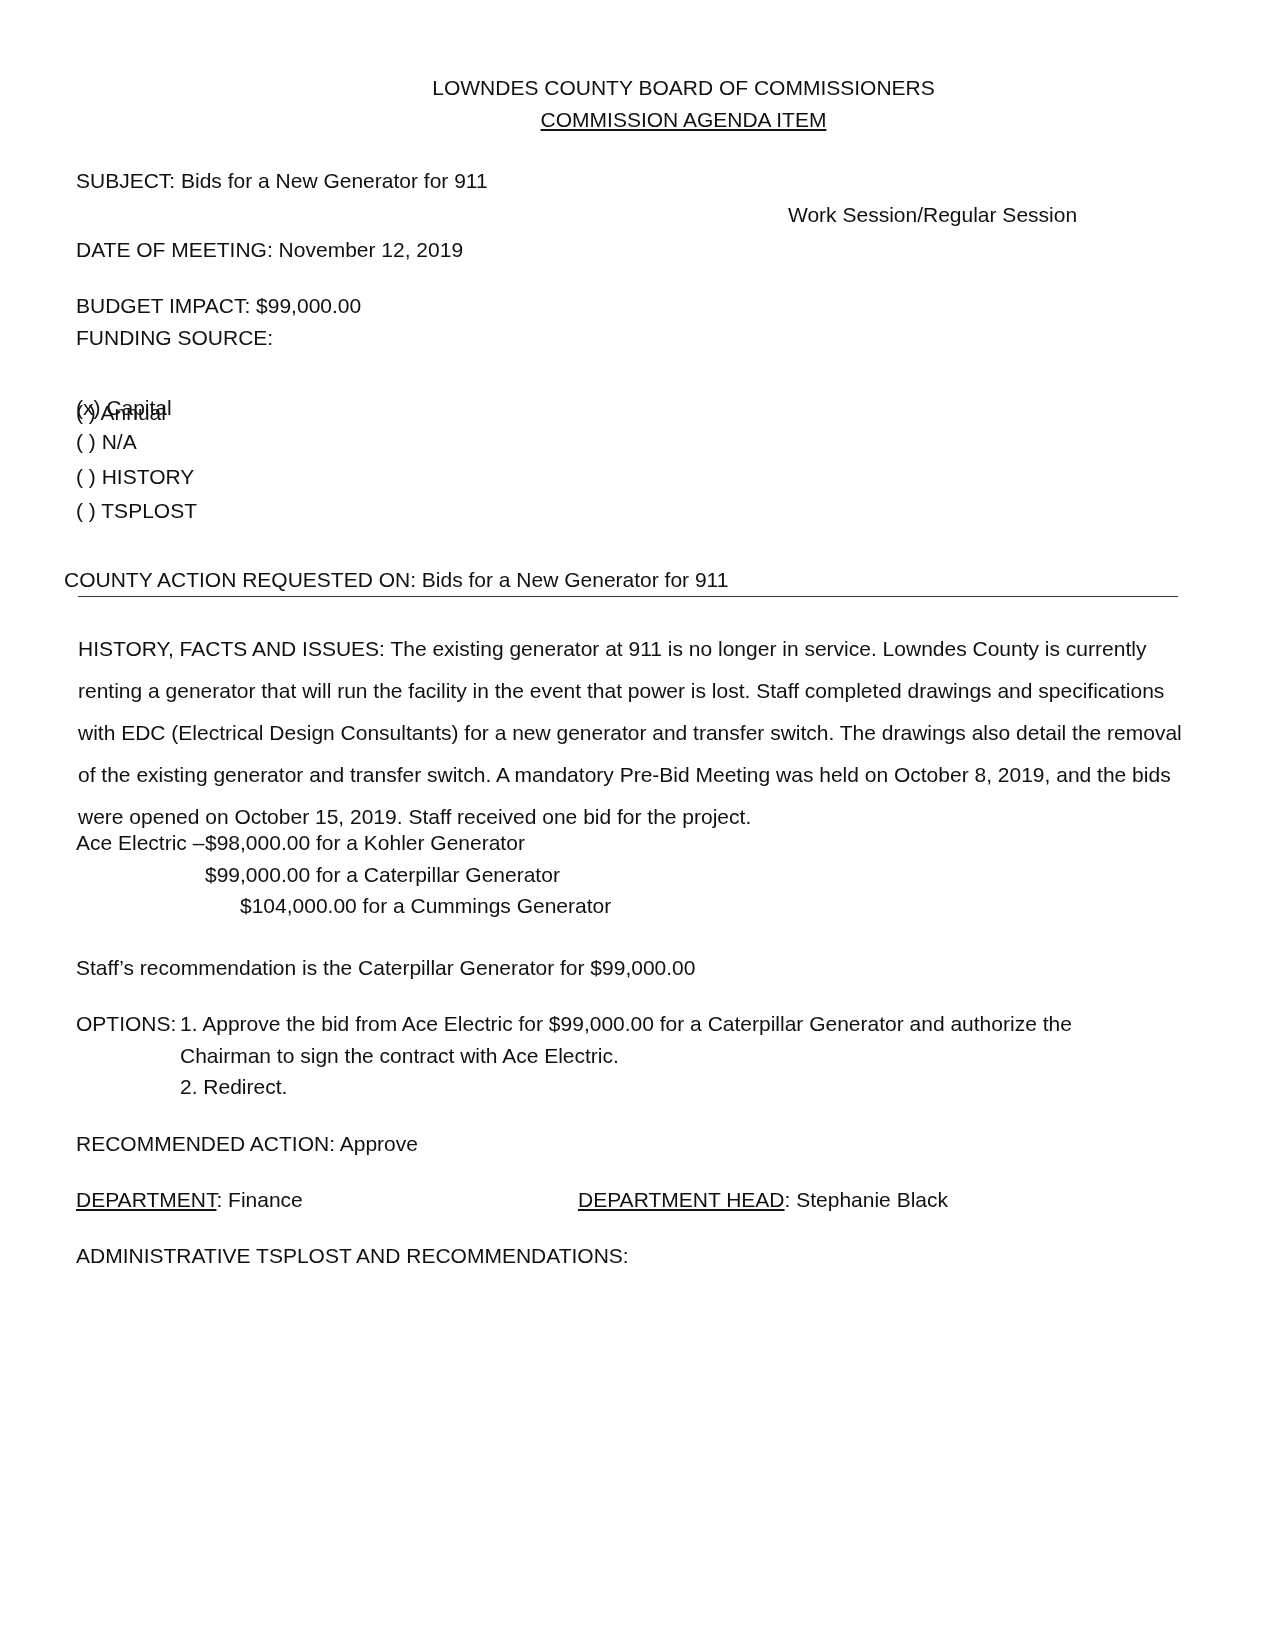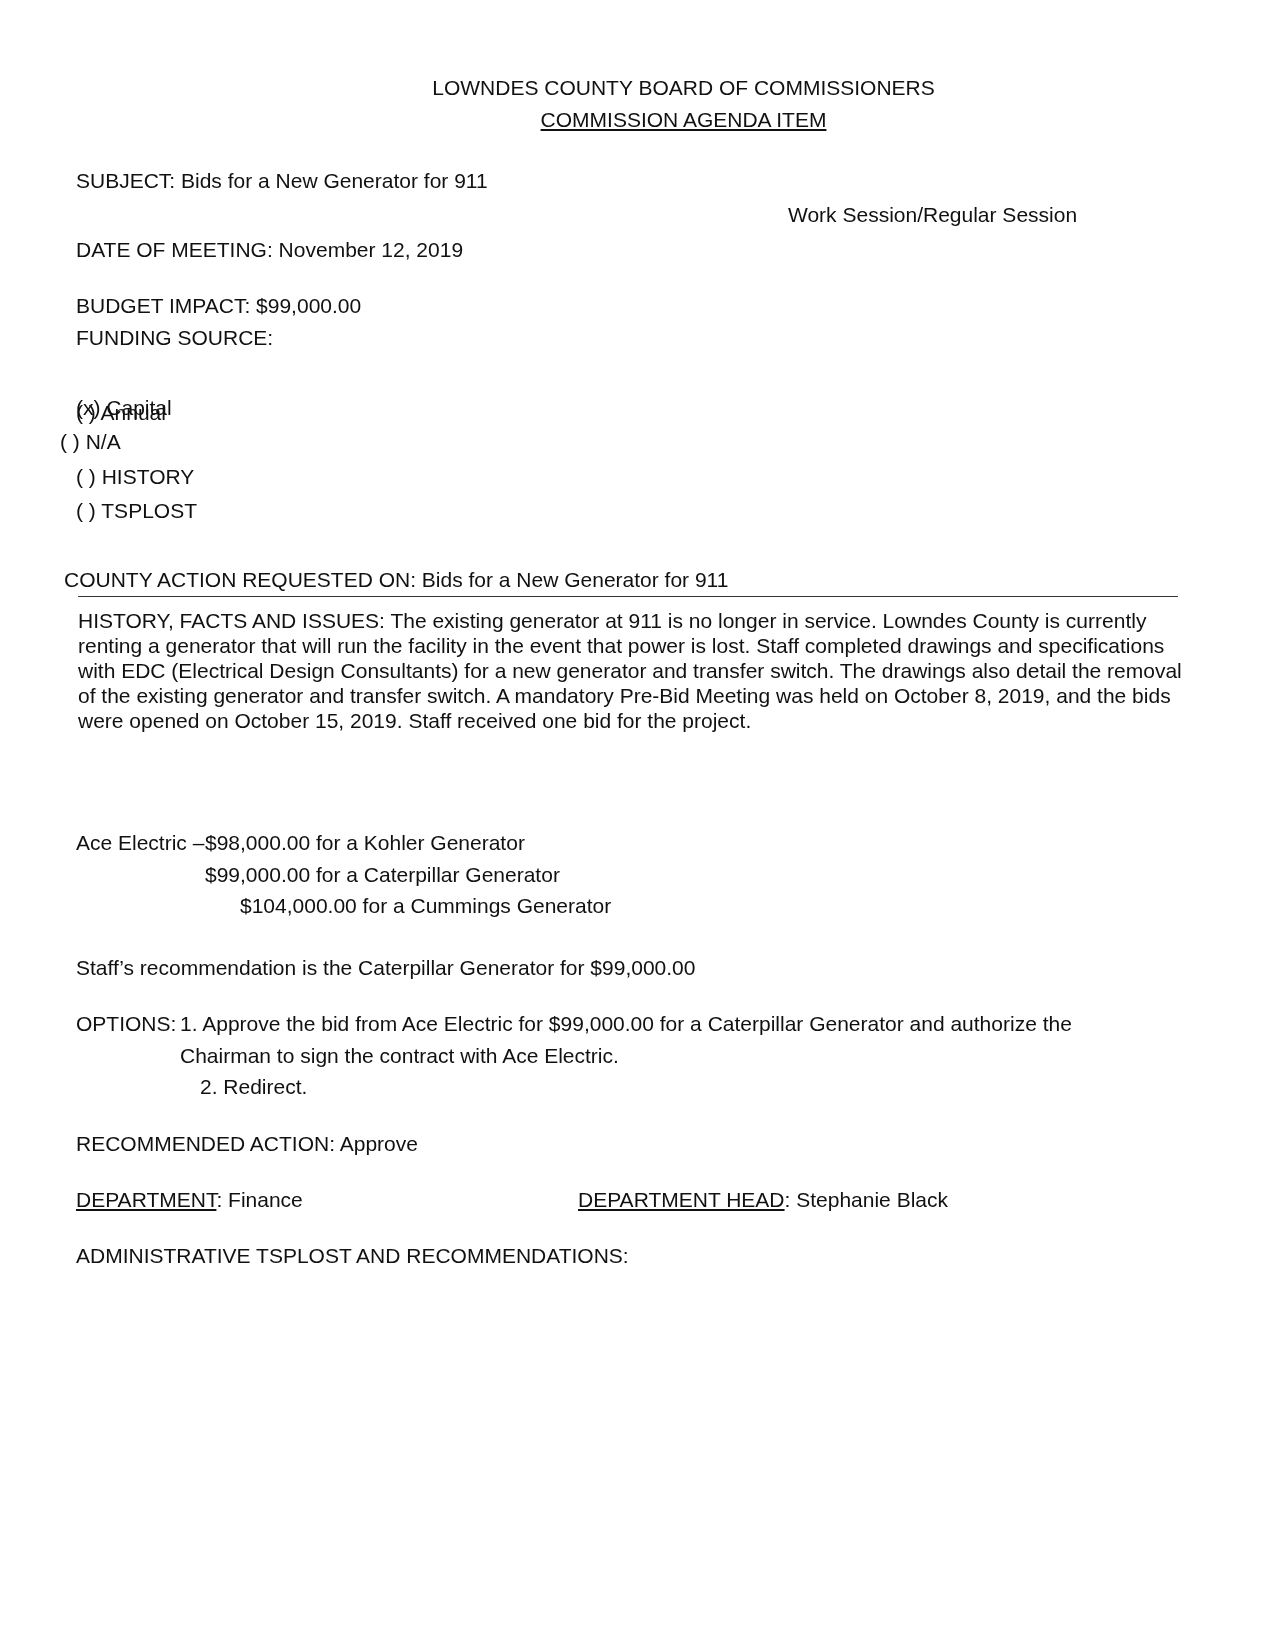--- a/index.html
+++ b/index.html
@@ -1,21 +1,21 @@
 <!DOCTYPE html>
 <html><head>
   <meta charset="utf-8">
   <style>
     html, body { margin: 0; padding: 0; background: #ffffff; }
     body { width: 1275px; height: 1651px; position: relative; overflow: hidden;
       font-family: "Liberation Sans", "DejaVu Sans", sans-serif; color: #111; }
     .abs { position: absolute; white-space: nowrap; font-size: 21px; line-height: 26px; }
     .center { left: 0; width: 1275px; text-align: center; padding-left: 46px; }
     .hr { position: absolute; left: 78px; width: 1100px; height: 0; border-top: 1.5px solid #333; }
-    .para { position: absolute; left: 78px; width: 1120px; font-size: 21px; line-height: 25px; white-space: normal; }
+    .para { position: absolute; left: 78px; width: 1120px; font-size: 21px; line-height: 42px; white-space: normal; margin-top: 20px; }
     .u { text-decoration: underline; }
   </style>
 </head>
 <body>
 
 <div>
 
   <div class="abs center" style="top:75px;">LOWNDES COUNTY BOARD OF COMMISSIONERS</div>
   <div class="abs center" style="top:107px;text-decoration:underline;">COMMISSION AGENDA ITEM</div>
 
@@ -27,21 +27,21 @@
   <div class="abs" style="left:76px; top:325px;">FUNDING SOURCE:</div>
 
   <div class="abs" style="left:76px; top:360px;margin-top:40px;">
     <span>(  )</span>
     <span>Annual</span>
   </div>
   <div class="abs" style="left:76px; top:395px;">
     <span>(x)</span>
     <span>Capital</span>
   </div>
-  <div class="abs" style="left:60px; top:429px;">
+  <div class="abs" style="left:76px; top:429px;">
     <span>(  )</span>
     <span>N/A</span>
   </div>
   <div class="abs" style="left:76px; top:464px;">
     <span>(  )</span>
     <span>HISTORY</span>
   </div>
   <div class="abs" style="left:76px; top:498px;">
     <span>(  )</span>
     <span>TSPLOST</span>
@@ -55,21 +55,21 @@
   <div class="abs" style="left:76px; top:830px;">Ace Electric –</div>
   <div class="abs" style="left:205px; top:830px;">$98,000.00 for a Kohler Generator</div>
   <div class="abs" style="left:205px; top:862px;text-align:center;">$99,000.00 for a Caterpillar Generator</div>
   <div class="abs" style="left:205px; top:893px;margin-left:35px;">$104,000.00 for a Cummings Generator</div>
 
   <div class="abs" style="left:76px; top:955px;">Staff’s recommendation is the Caterpillar Generator for $99,000.00</div>
 
   <div class="abs" style="left:76px; top:1011px;">OPTIONS:</div>
   <div class="abs" style="left:180px; top:1011px;">1. Approve the bid from Ace Electric for $99,000.00 for a Caterpillar Generator and authorize the</div>
   <div class="abs" style="left:180px; top:1043px;">Chairman to sign the contract with Ace Electric.</div>
-  <div class="abs" style="left:180px; top:1074px;margin-left:20px;">2. Redirect.</div>
+  <div class="abs" style="left:180px; top:1074px;">2. Redirect.</div>
 
   <div class="abs" style="left:76px; top:1131px;">RECOMMENDED ACTION: Approve</div>
 
   <div class="abs" style="left:76px; top:1187px;">
     <span class="u">DEPARTMENT</span><span>: Finance</span>
   </div>
   <div class="abs" style="left:578px; top:1187px;">
     <span class="u">DEPARTMENT HEAD</span><span>: Stephanie Black</span>
   </div>
 

